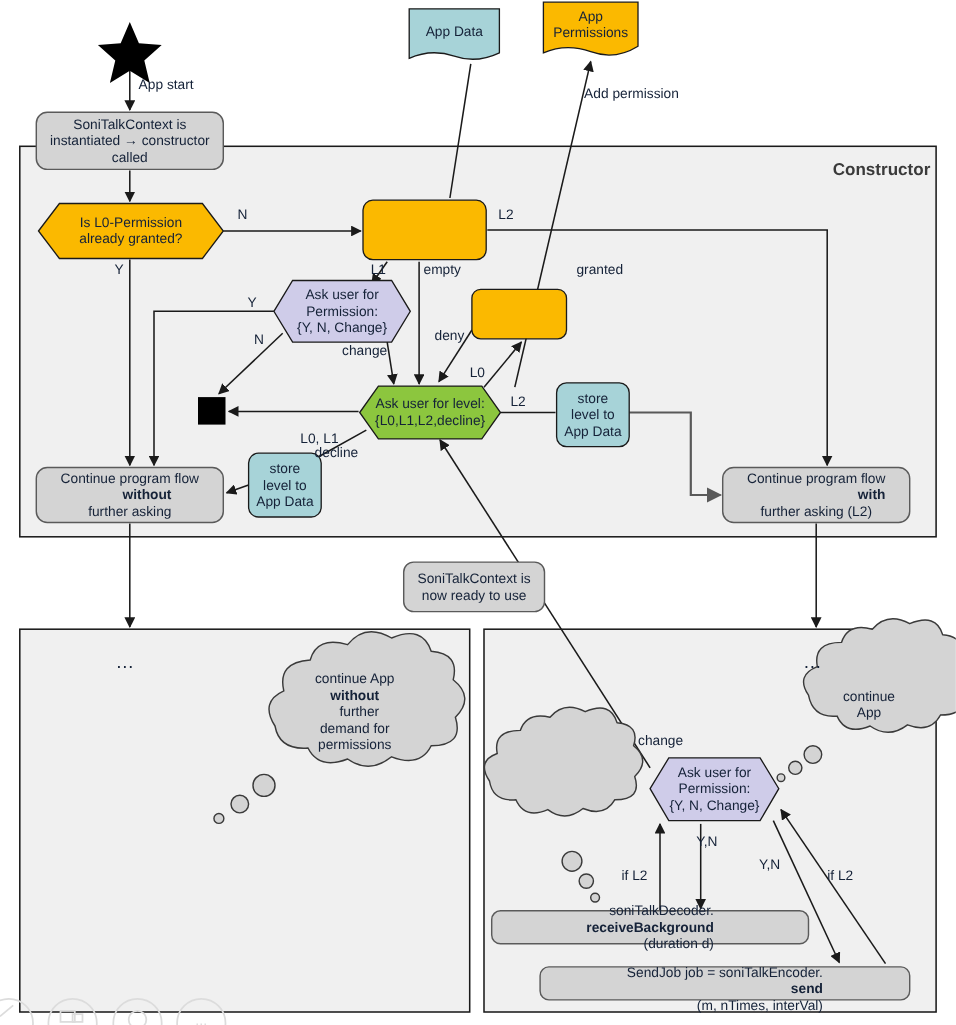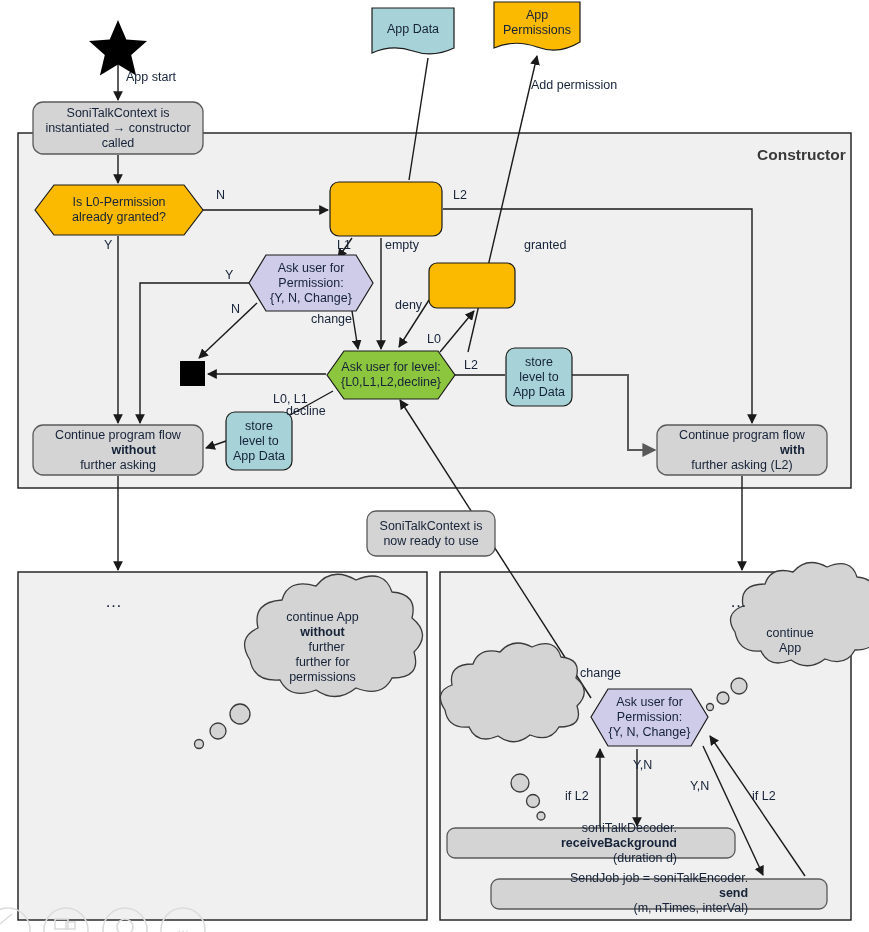--- a/index.html
+++ b/index.html
@@ -256,41 +256,41 @@
   </div>
 
   <div class="nodetext" style="left:367px;top:511px;width:128px;height:45px;flex-direction:column;">
     <span>SoniTalkContext is</span>
     <span>now ready to use</span>
   </div>
 
   <div class="nodetext" style="left:255px;top:608px;width:135px;height:78px;flex-direction:column;">
     <span>continue App</span>
     <span><b>without</b><span> further</span></span>
-    <span>further for</span>
+    <span>demand for</span>
     <span>permissions</span>
   </div>
 
   <div class="nodetext" style="left:745px;top:618px;width:90px;height:46px;flex-direction:column;">
     <span>continue</span>
     <span>App</span>
   </div>
 
 
   <div class="nodetext" style="left:591px;top:689px;width:117px;height:57px;flex-direction:column;">
     <span>Ask user for</span>
     <span>Permission:</span>
     <span>{Y, N, Change}</span>
   </div>
 
-  <div class="nodetext" style="left:447px;top:828px;width:288px;height:30px;padding-left:28px;">
+  <div class="nodetext" style="left:447px;top:828px;width:288px;height:30px;">
     <span><span>soniTalkDecoder.</span><b>receiveBackground</b><span>(duration d)</span></span>
   </div>
 
-  <div class="nodetext" style="left:491px;top:879px;width:336px;height:28px;">
+  <div class="nodetext" style="left:491px;top:879px;width:336px;height:40px;">
     <span><span>SendJob job = soniTalkEncoder.</span><b>send</b><span>(m, nTimes, interVal)</span></span>
   </div>
 
   <div class="lbl" style="left:126px;top:70px;">App start</div>
   <div class="lbl" style="left:531px;top:78px;">Add permission</div>
   <div class="lbl" style="left:216px;top:188px;">N</div>
   <div class="lbl" style="left:104px;top:238px;">Y</div>
   <div class="lbl" style="left:453px;top:188px;">L2</div>
   <div class="lbl" style="left:337px;top:238px;">L1</div>
   <div class="lbl" style="left:385px;top:238px;">empty</div>

